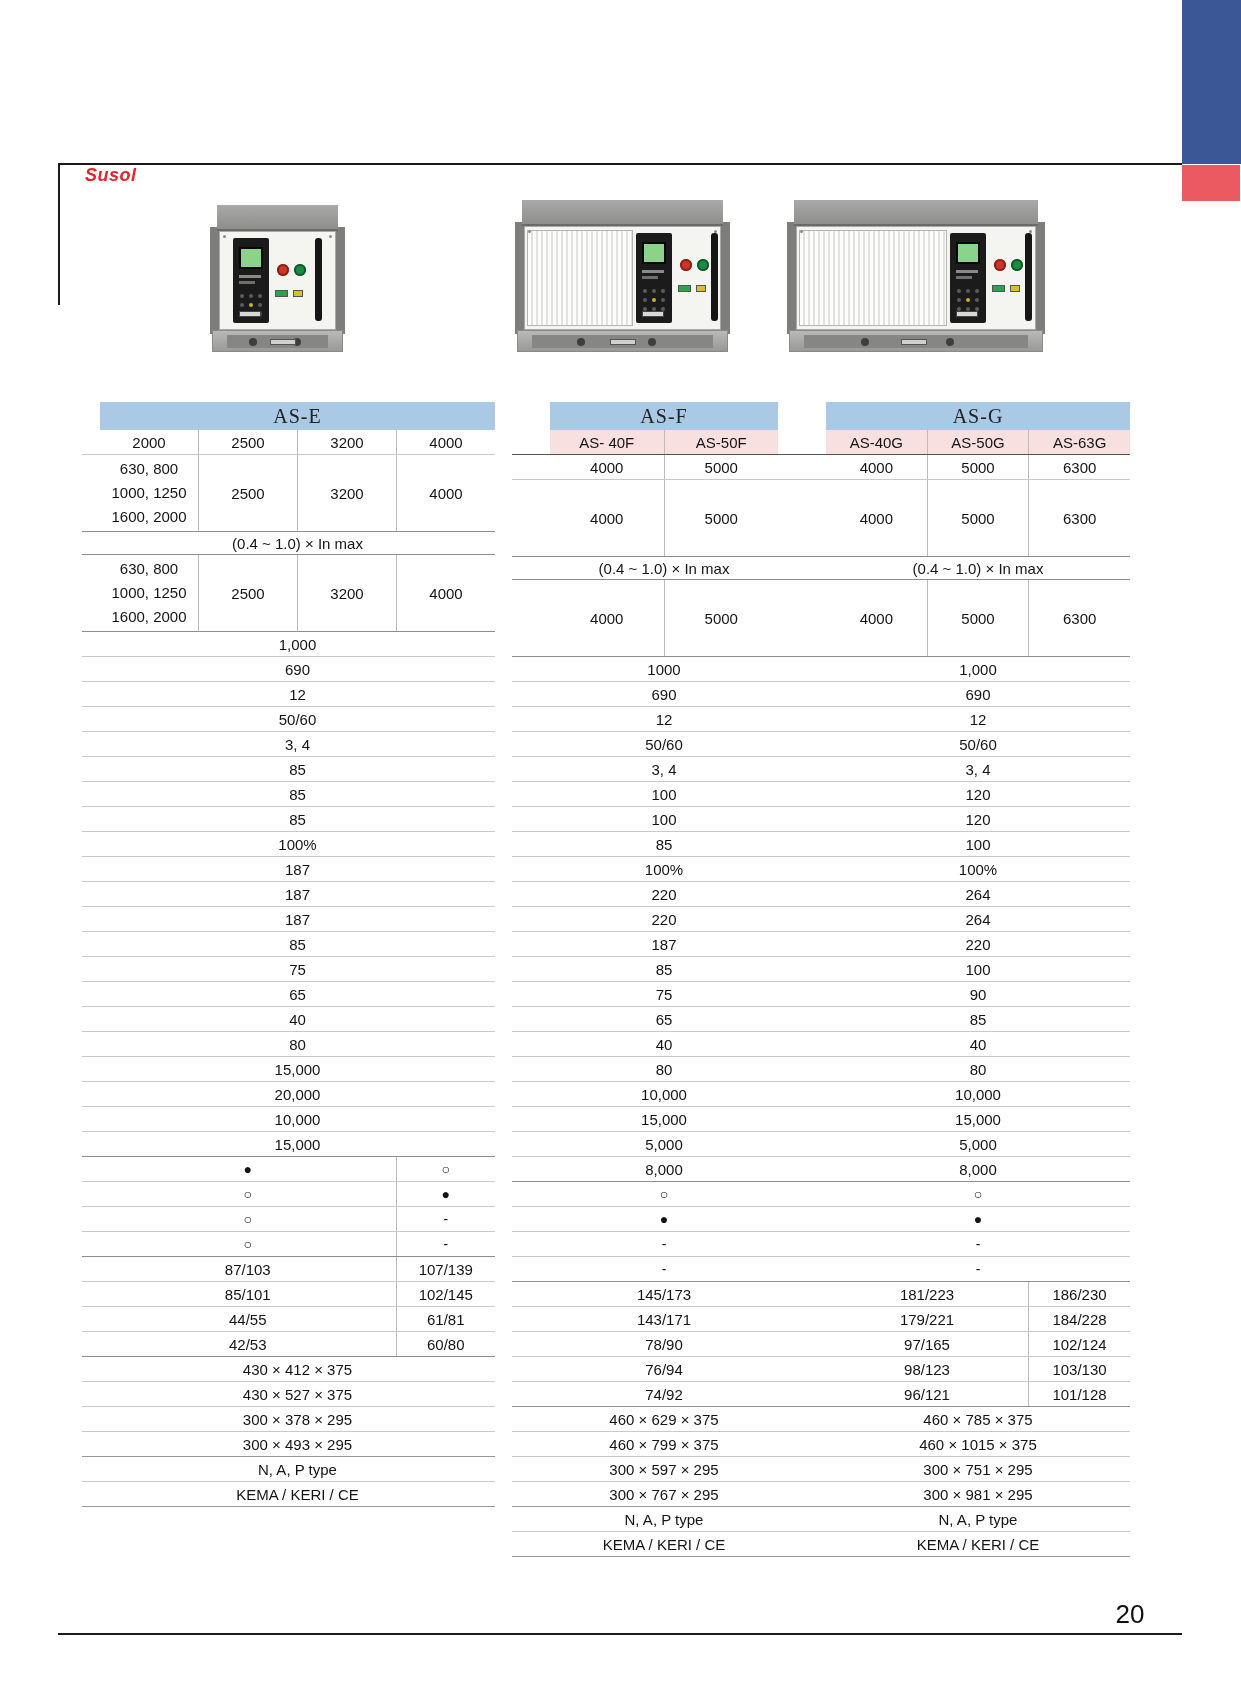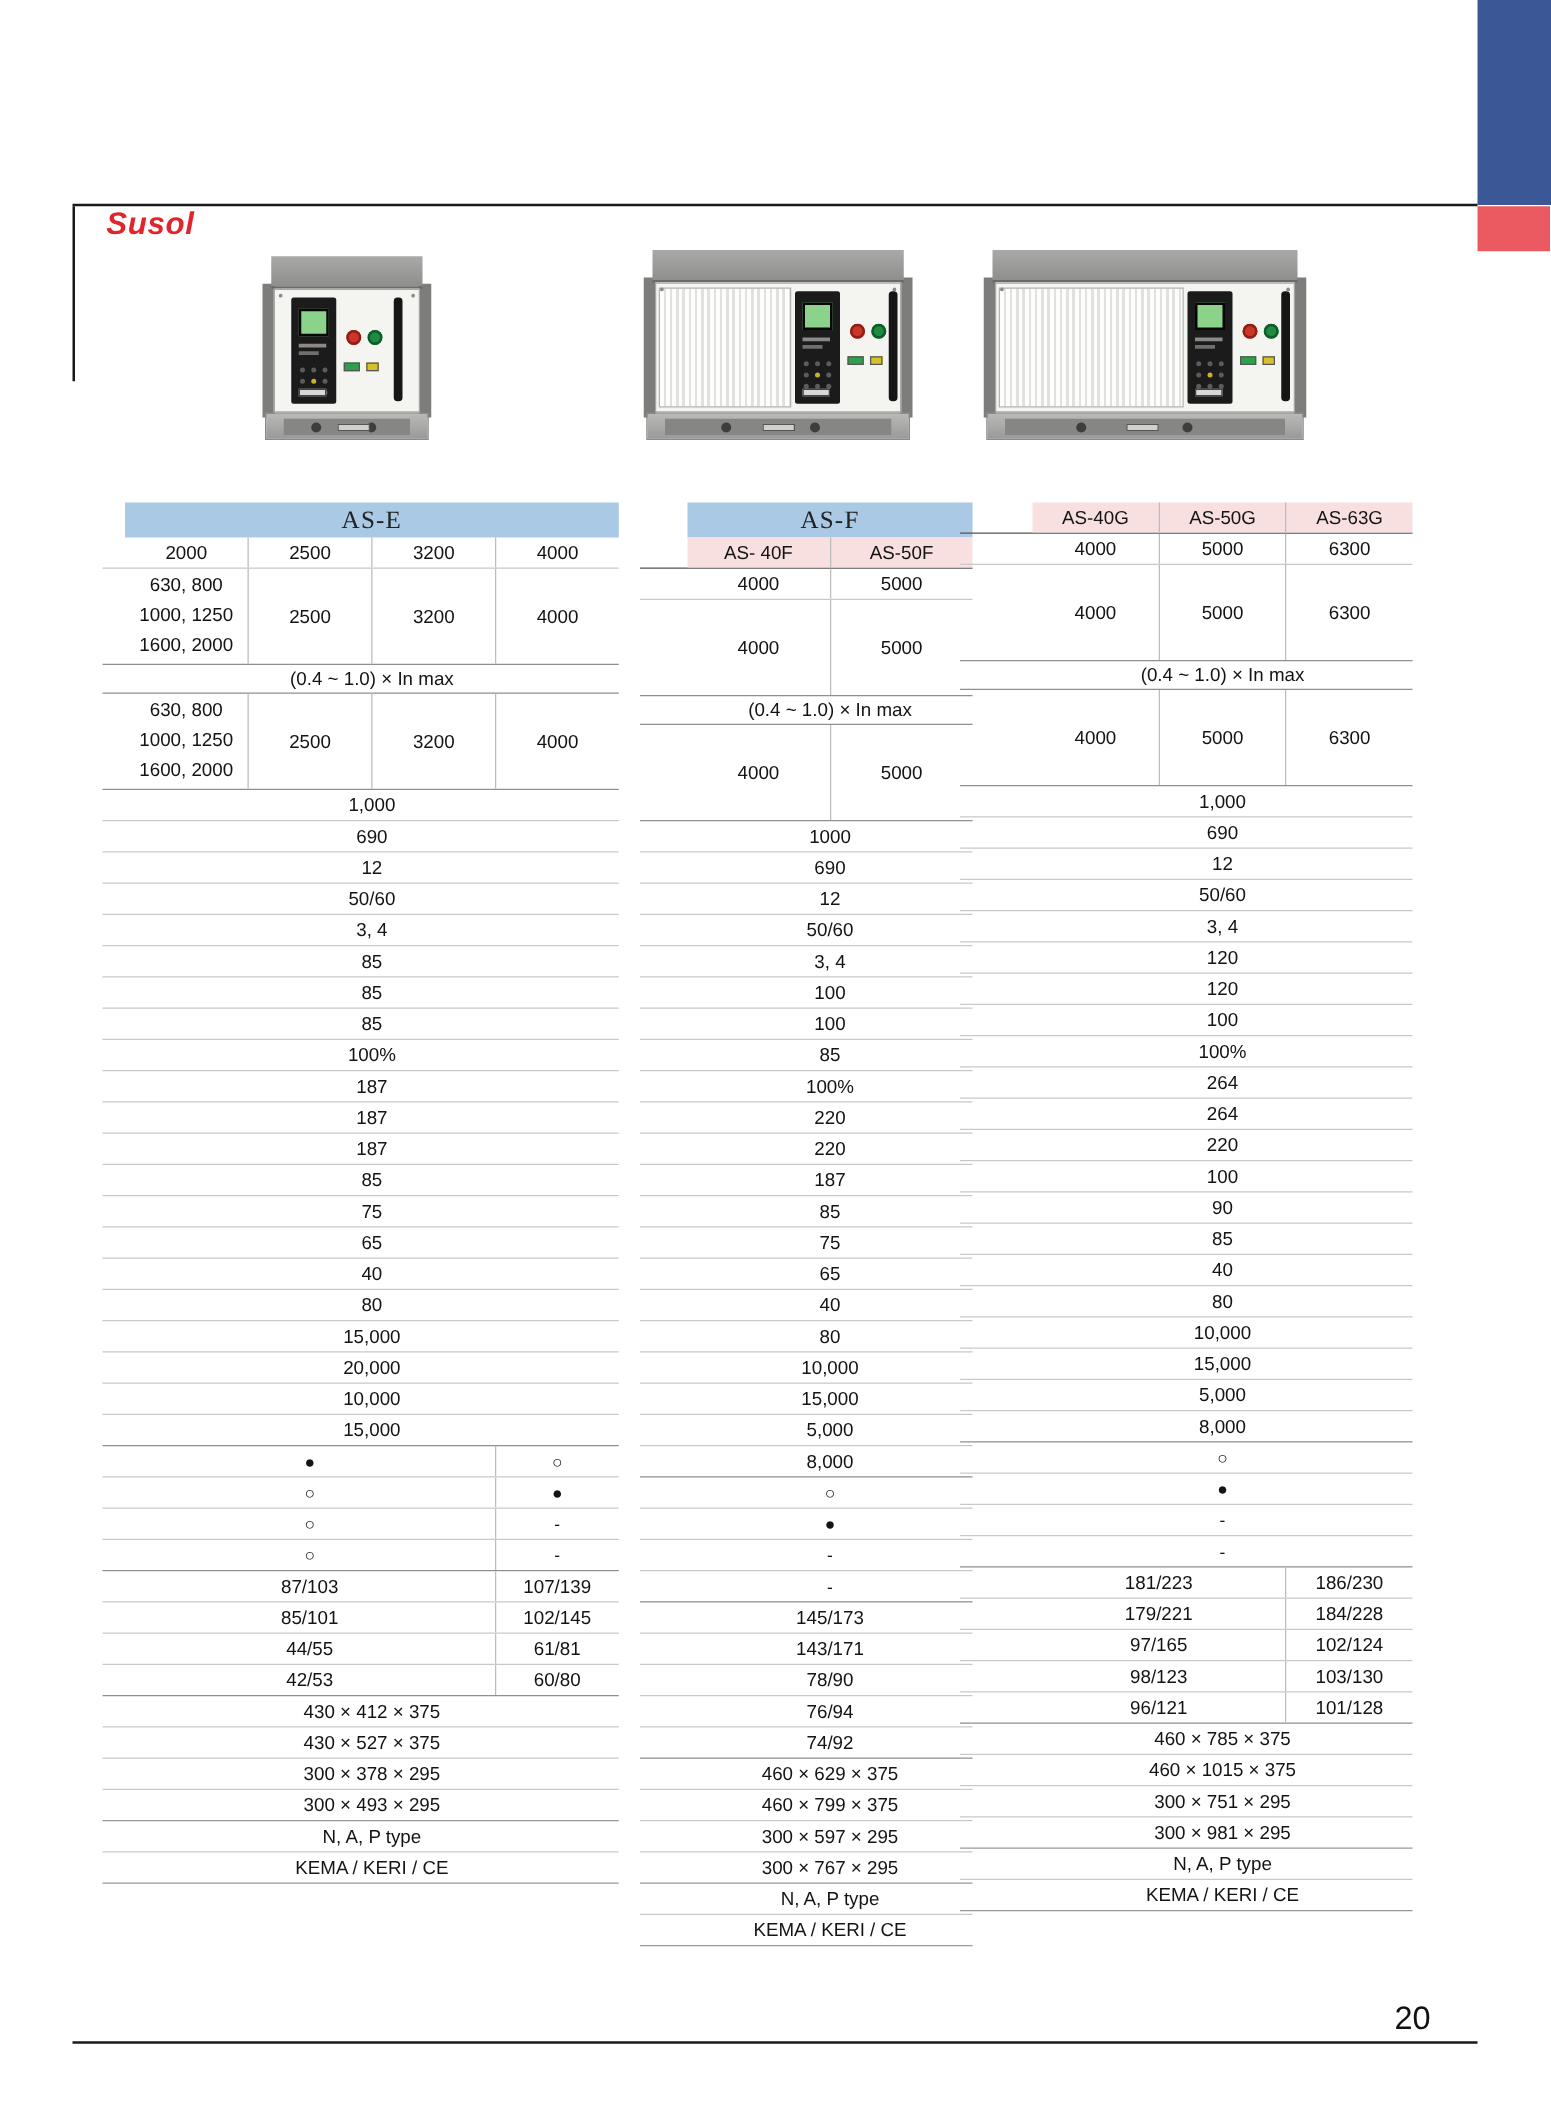--- a/index.html
+++ b/index.html
@@ -3,21 +3,21 @@
 <meta charset="utf-8">
 <style>
   *{margin:0;padding:0;box-sizing:border-box}
   html,body{background:#ffffff}
   body{width:1241px;height:1684px;position:relative;font-family:"Liberation Sans",sans-serif;color:#141414;overflow:hidden}
   
   .top-rule{position:absolute;left:58px;top:163px;width:1124px;height:2px;background:#1a1a1a}
   .left-tick{position:absolute;left:58px;top:165px;width:2px;height:140px;background:#1a1a1a}
   .corner-blue{position:absolute;left:1182px;top:0;width:59px;height:164px;background:#3c5795}
   .corner-red{position:absolute;left:1182px;top:165px;width:58px;height:36px;background:#ea5a60}
-  .brand{position:absolute;left:85px;top:165px;font-size:25px;font-weight:bold;font-style:italic;color:#e3242b;letter-spacing:.5px}
+  .brand{position:absolute;left:85px;top:165px;font-size:18px;font-weight:bold;font-style:italic;color:#e3242b;letter-spacing:.5px}
   .page-num{position:absolute;left:1095px;top:1599px;width:70px;text-align:center;font-size:26px;color:#111}
   .bottom-rule{position:absolute;left:58px;top:1633px;width:1124px;height:2px;background:#1a1a1a}
   
   .spec-table{position:absolute}
   .row{position:relative;width:100%}
   .rcontent{height:100%}
   .cells{display:flex;height:100%}
   .cell{flex:1;display:flex;flex-direction:column;align-items:center;justify-content:center;font-size:15px;color:#141414;min-width:0}
   .with-vlines .cell:not(:last-child){border-right:1px solid #bcbcbc}
   .title-band{background:#a9c9e4;display:flex;align-items:center;justify-content:center;
@@ -449,20 +449,23 @@
         <div class="rcontent center-row" style="margin-left: 38px; width: 228px;">300 × 767 × 295</div>
       </div>
       <div class="row" style="height: 25px; border-bottom: 1px solid rgb(201, 201, 201);">
         <div class="rcontent center-row" style="margin-left: 38px; width: 228px;">N, A, P type</div>
       </div>
       <div class="row" style="height: 25px; border-bottom: 1px solid rgb(153, 153, 153);">
         <div class="rcontent center-row" style="margin-left: 38px; width: 228px;">KEMA / KERI / CE</div>
       </div>
     </div>
     <div class="spec-table" style="left: 768px; top: 402px; width: 362px;">
+      <div class="row" style="height: 28px;">
+        <div class="rcontent title-band" style="margin-left: 58px; width: 304px;">AS-G</div>
+      </div>
       <div class="row" style="height: 25px; border-bottom: 1px solid rgb(85, 85, 85);">
         <div class="rcontent cells model-band with-vlines" style="margin-left: 58px; width: 304px;">
           <div class="cell">AS-40G</div>
           <div class="cell">AS-50G</div>
           <div class="cell">AS-63G</div>
         </div>
       </div>
       <div class="row" style="height: 25px; border-bottom: 1px solid rgb(201, 201, 201);">
         <div class="rcontent cells with-vlines" style="margin-left: 58px; width: 304px;">
           <div class="cell">4000</div>

